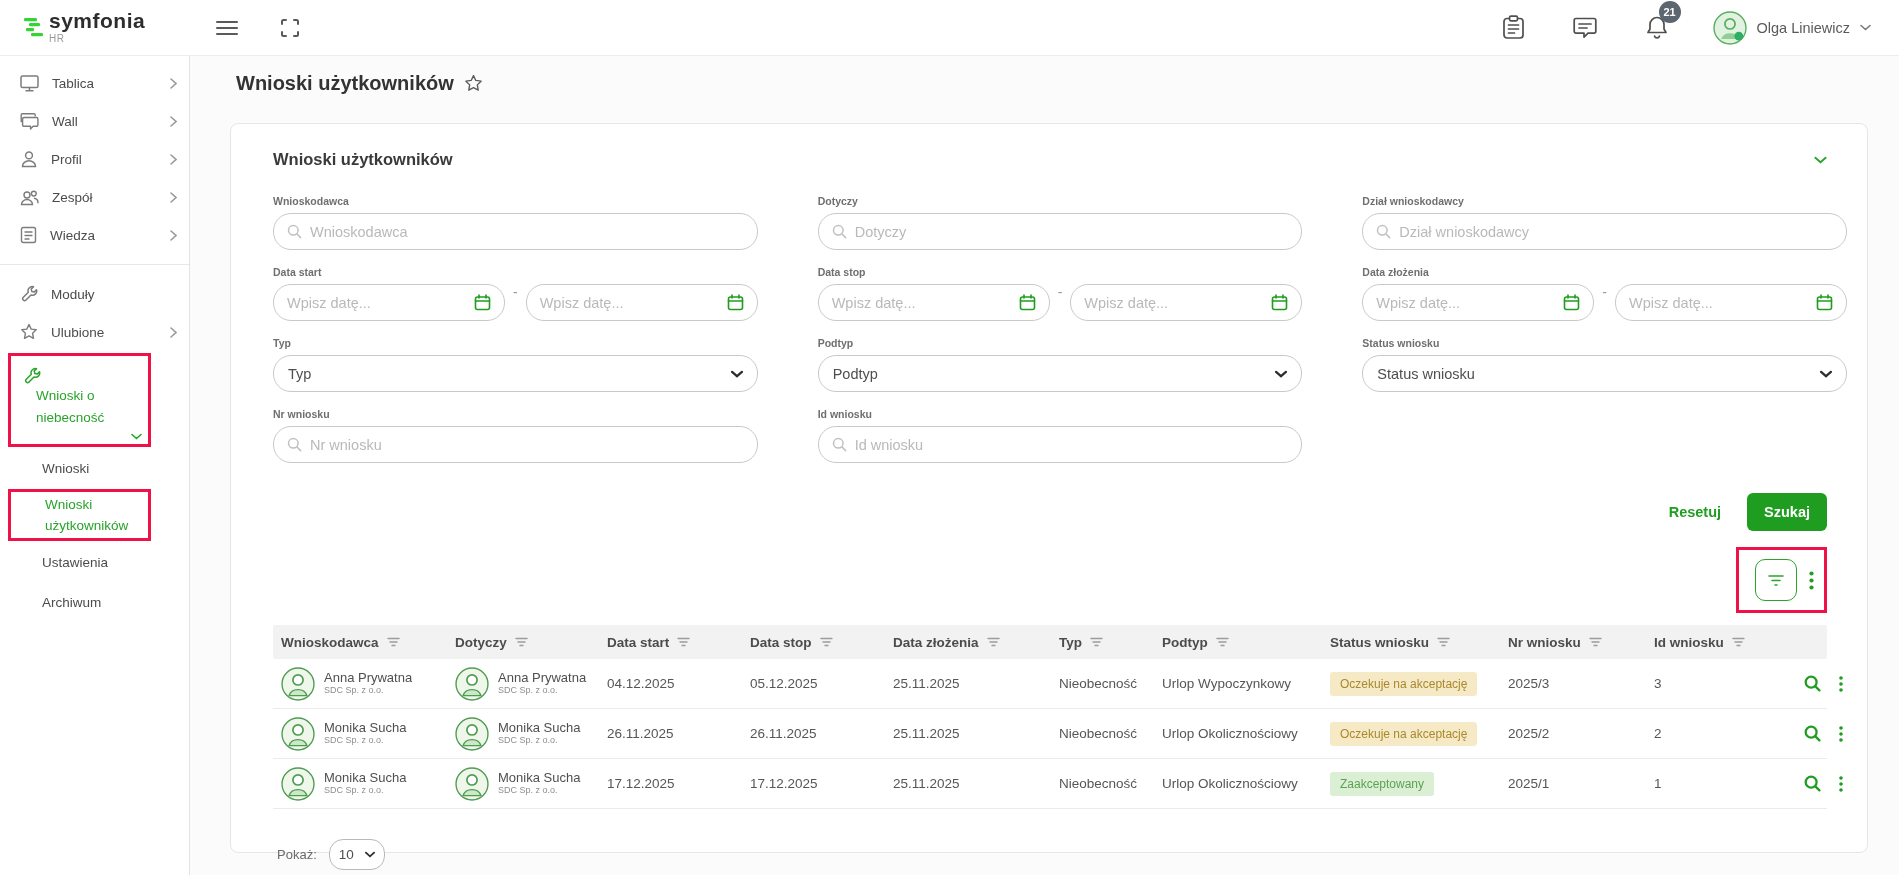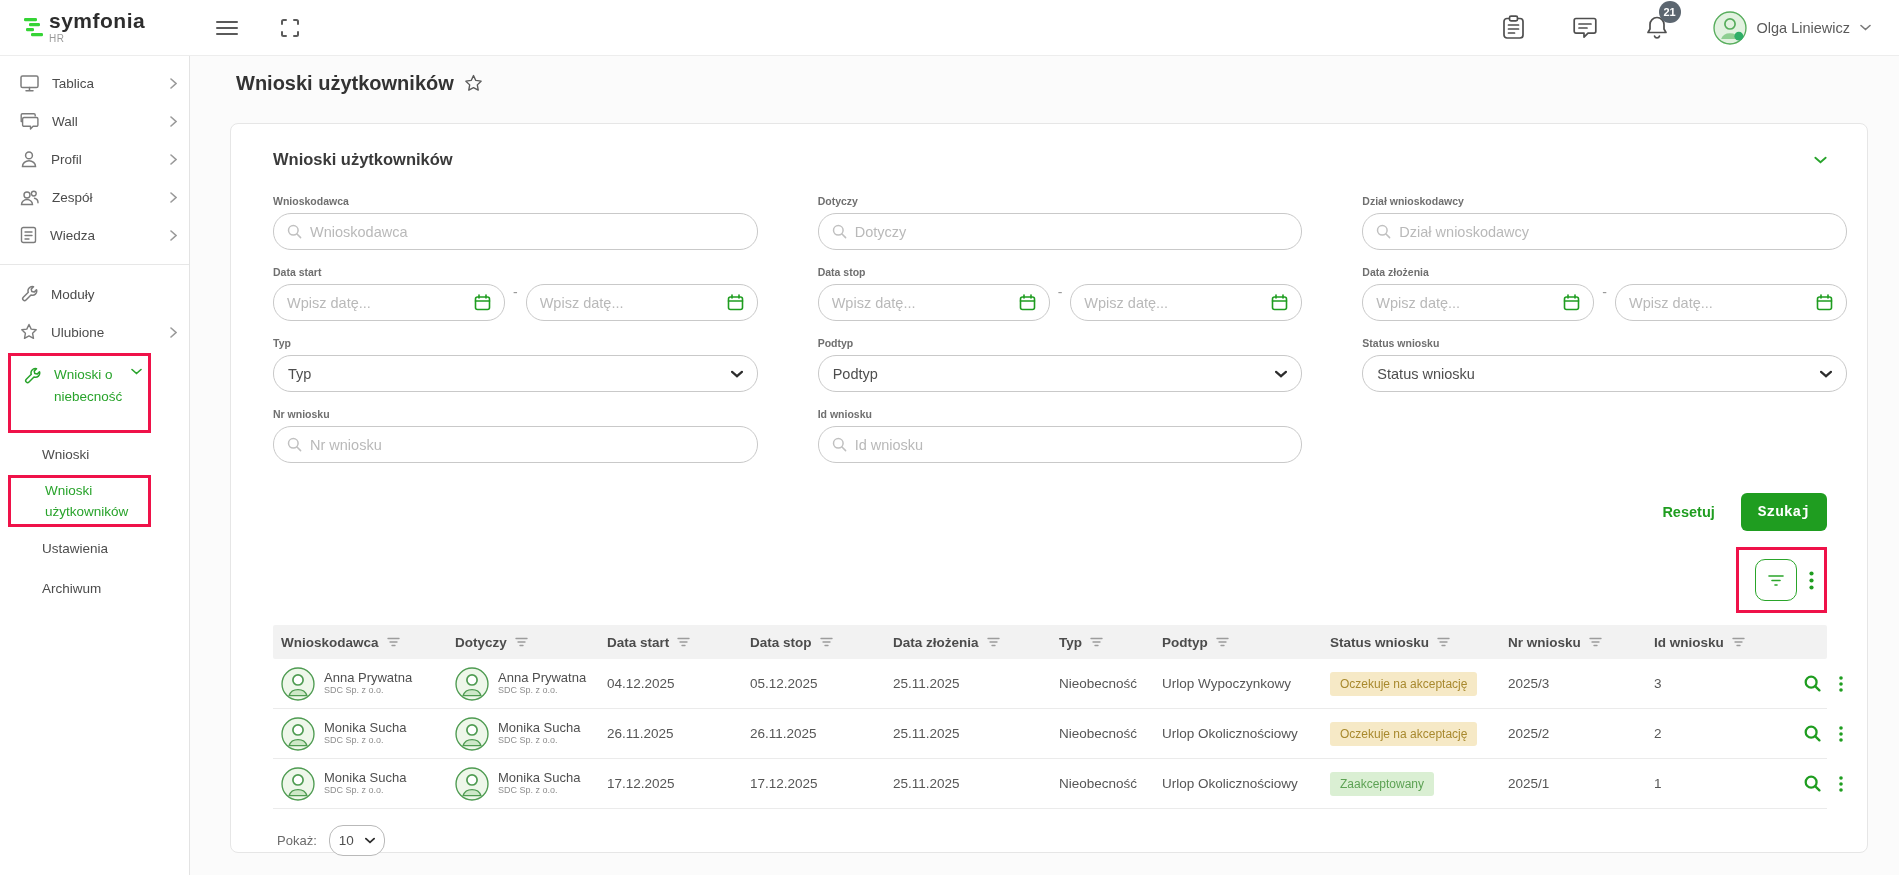--- a/index.html
+++ b/index.html
@@ -33,21 +33,21 @@
   .side-item .lbl { font-size:13.5px; color:#4c4c4c; margin-left:13px; }
   .side-item .chev { margin-left:auto; display:flex; }
   .side-divider { border-top:1px solid #e7e7e7; margin:10px 0 10px 0; }
   .side-gap { height:6px; }
   .side-item.active .lbl { color:#28a32b; }
   .side-sub { display:flex; align-items:center; min-height:34px; padding:2px 12px 2px 42px; cursor:pointer; }
   .side-sub .lbl { font-size:13.5px; color:#4c4c4c; }
   .side-sub.active .lbl { color:#28a32b; }
   .annotation-box { border:3px solid #ef1249; }
   .annotation-box.side1 { margin:2px 38px 4px 8px; }
-  .annotation-box.side1 .side-item { height:auto; padding:8px 6px 22px 12px; align-items:flex-start; }
+  .annotation-box.side1 .side-item { height:auto; padding:8px 6px 4px 12px; align-items:flex-start;flex-direction:column; }
   .annotation-box.side1 .lbl { line-height:22px; }
   .annotation-box.side1 .chev { margin-top:4px; }
   .annotation-box.side2 { margin:4px 38px 4px 8px; }
   .annotation-box.side2 .side-sub { padding-left:34px; line-height:21px; }
 
   
   .page-title-row { display:flex; align-items:center; gap:10px; padding-left:6px; }
   .page-title { font-size:20px; font-weight:bold; color:#333; }
 
   
@@ -69,21 +69,21 @@
   .date-range { display:flex; align-items:flex-start; gap:8px; }
   .date-range .f-control { flex:1; }
   .range-dash { color:#9a9a9a; font-size:14px; }
   .selectbox { height:37px; border:1px solid #c9c9c9; border-radius:18px; display:flex; align-items:center;
     padding:0 14px; background:#fff; cursor:pointer; }
   .selectbox .val { font-size:14.5px; color:#4e4e4e; flex:1; }
   .actions-row { display:flex; justify-content:flex-end; align-items:center; gap:26px; margin-top:30px; }
   .link-btn { background:none; border:none; color:#1f9d20; font-weight:bold; font-size:14.5px; cursor:pointer;
     font-family:"Liberation Sans",sans-serif; }
   .primary-btn { background:#1f9d20; border:none; color:#fff; font-weight:bold; font-size:14.5px;
-    padding:11px 17px; border-radius:6px; cursor:pointer; font-family:Liberation Mono, monospace; }
+    padding:11px 17px; border-radius:6px; cursor:pointer; font-family:Liberation Sans, sans-serif; }
 
   
   .toolbar-row { display:flex; justify-content:flex-end; margin-top:16px; }
   .annotation-box.toolbar { display:flex; align-items:center; gap:10px; padding:9px 8px 9px 16px; }
   .filter-btn { width:42px; height:42px; border:1px solid #2aa52a; border-radius:10px; background:#fff;
     display:flex; align-items:center; justify-content:center; cursor:pointer; }
   .kebab-btn { background:none; border:none; cursor:pointer; display:flex; padding:2px; }
 
   
   .grid-table { margin-top:12px; }
@@ -96,21 +96,21 @@
   .td { font-size:13.5px; color:#565656; padding-left:8px; }
   .who { display:flex; align-items:center; gap:9px; }
   .who .nm { font-size:13px; color:#4f4f4f; line-height:14px; }
   .who .co { font-size:9px; color:#8e8e8e; line-height:11px; }
   .status-badge { display:inline-block; font-size:12px; padding:5px 10px; border-radius:3px; }
   .status-badge.pending { background:#f6e9c6; color:#a8892e; }
   .status-badge.approved { background:#daefd3; color:#5da254; }
   .row-actions { display:flex; align-items:center; justify-content:flex-end; gap:12px; padding-right:6px; }
 
   
-  .pager { display:flex; align-items:center; gap:12px; margin-top:16px; padding-left:4px; }
+  .pager { display:flex; align-items:center; gap:12px; margin-top:30px; padding-left:4px; }
   .pager .plabel { font-size:13px; color:#6b6b6b; }
   .page-size { width:56px; height:31px; border:1px solid #b9b9b9; border-radius:14px; display:flex;
     align-items:center; justify-content:center; gap:11px; background:#fff; cursor:pointer; }
   .page-size .val { font-size:13.5px; color:#4e4e4e; }
 
   svg { display:block; }
 </style>
 </head>
 <body>
 

